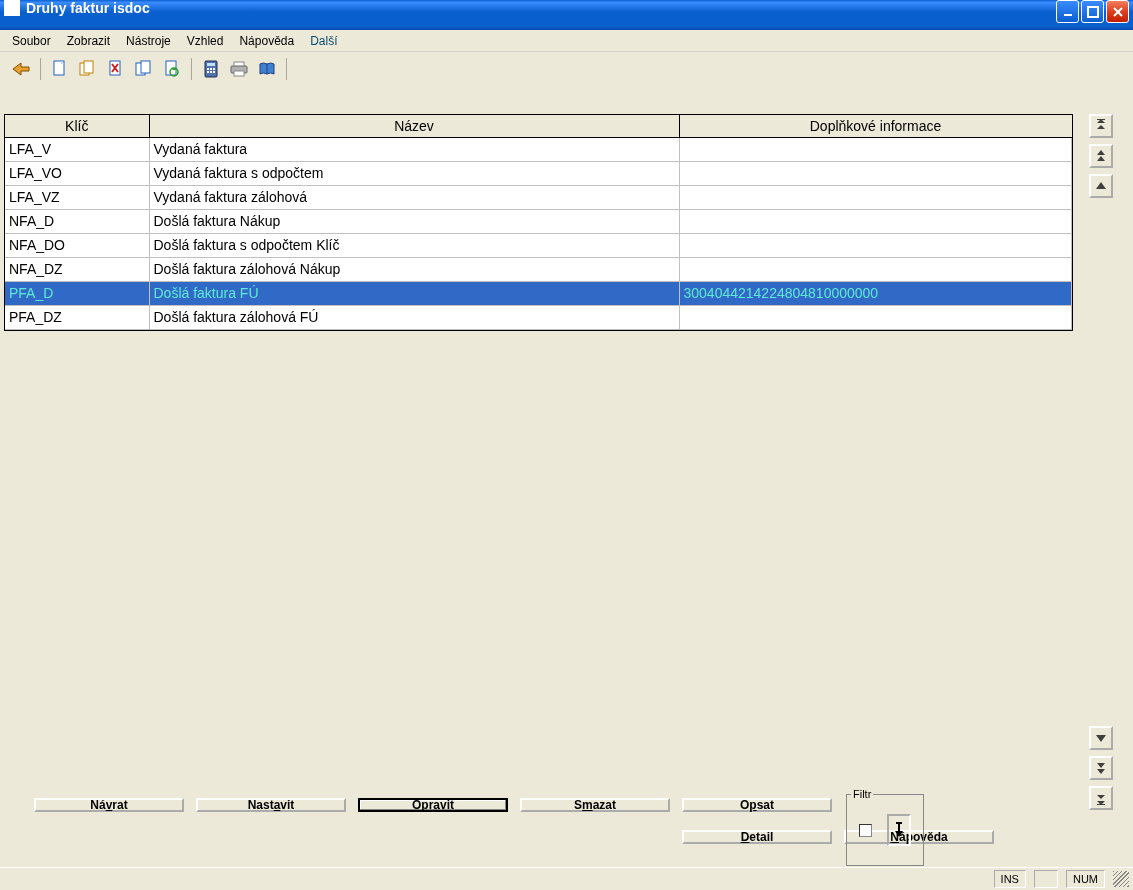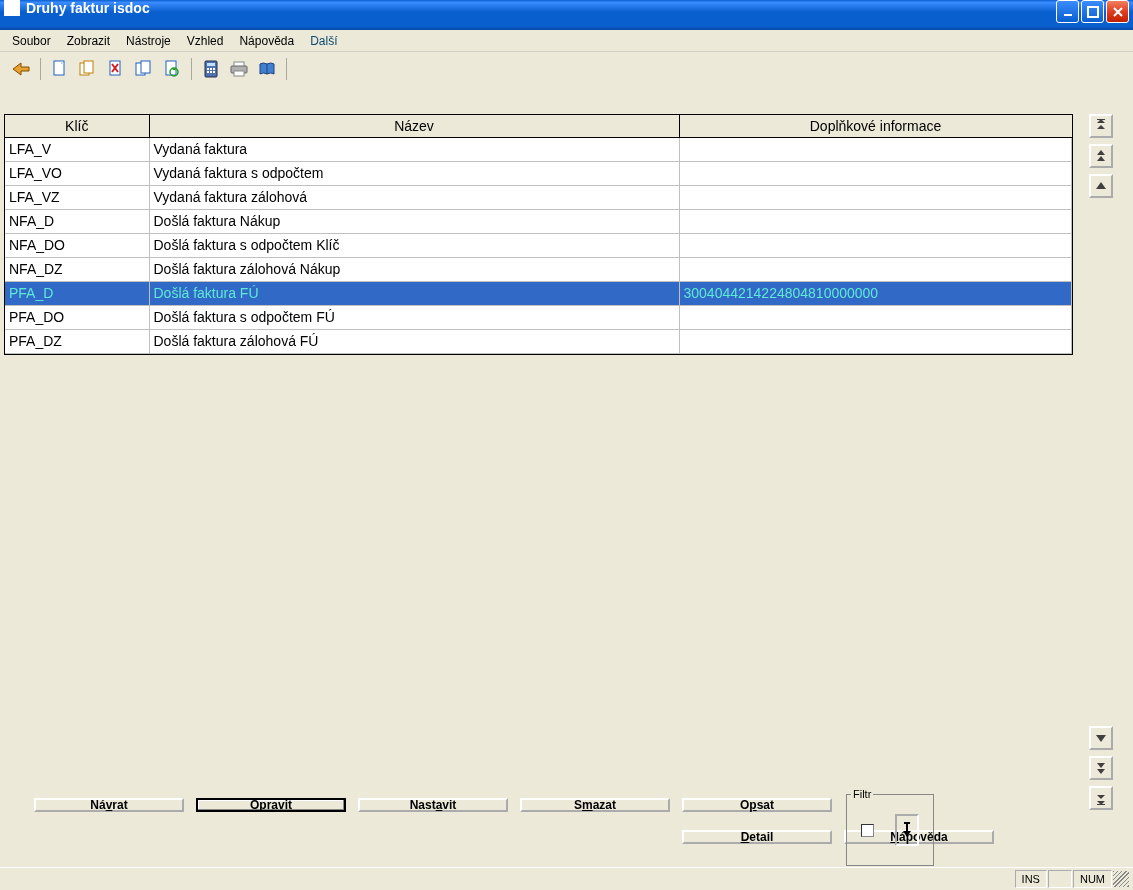--- a/index.html
+++ b/index.html
@@ -46,27 +46,27 @@
 .navgroup { display: flex; flex-direction: column; gap: 6px; }
 .navbtn { width: 24px; height: 24px; background: #ece9d8; border: 2px outset #fff; display: flex; align-items: center; justify-content: center; }
 .navbtn svg { width: 12px; height: 14px; }
 
 
 .bottom { position: absolute; bottom: 30px; left: 0; right: 0; padding: 8px 34px; }
 .brow { display: flex; gap: 12px; margin-bottom: 8px; }
 .bbtn { width: 150px; height: 14px; background: #ece9d8; border: 2px outset #fff; font-size: 12px; display: flex; align-items: center; justify-content: center; cursor: default; }
 .bbtn.default { border: 2px solid #000; box-shadow: inset -1px -1px 0 #888, inset 1px 1px 0 #fff; }
 .bbtn .u { text-decoration: underline; }
-.filtr-box { width: 88px; border: 1px solid #888; padding: 4px; position: relative; display:flex; align-items:center; justify-content:space-around; height:72px; margin-left:2px; margin-top:-4px;}
+.filtr-box { width: 78px; border: 1px solid #888; padding: 4px; position: relative; display:flex; align-items:center; justify-content:space-around; height:72px; margin-left:2px; margin-top:-4px;}
 .filtr-box .lbl { position: absolute; top: -7px; left: 4px; background: #ece9d8; padding: 0 2px; font-size: 11px; }
 .filtr-box .chk { width: 13px; height: 13px; border: 1px inset #888; background: #fff; }
 .filtr-box .fbtn { width: 24px; height: 32px; border: 2px inset #fff; display:flex; align-items:center; justify-content:center; }
 
 
-.statusbar { position: absolute; bottom: 0; left: 0; right: 0; height: 22px; background: #ece9d8; border-top: 1px solid #fff; display: flex; justify-content: flex-end; align-items: center; padding: 11px 4px; gap: 1px; }
+.statusbar { position: absolute; bottom: 0; left: 0; right: 0; height: 22px; background: #ece9d8; border-top: 1px solid #fff; display: flex; justify-content: flex-end; align-items: center; padding: 11px 4px; gap: 8px; }
 .statcell { border: 1px inset #fff; height: 18px; padding: 1px 6px; font-size: 11px; min-width: 30px; display:flex; align-items:center; }
 .statcell.empty { min-width: 24px; }
 .grip { width: 16px; height: 16px; background: repeating-linear-gradient(135deg, #888 0, #888 1px, transparent 1px, transparent 3px); }
 
 </style>
 </head>
 <body>
 
 <div class="titlebar">
   <div class="app-icon"></div>
@@ -212,25 +212,20 @@
               <td>NFA_DZ</td>
               <td>Došlá faktura zálohová Nákup</td>
               <td></td>
             </tr>
             <tr class="selected">
               <td>PFA_D</td>
               <td>Došlá faktura FÚ</td>
               <td>3004044214224804810000000</td>
             </tr>
             <tr>
-              <td>PFA_DO</td>
-              <td>Došlá faktura s odpočtem FÚ</td>
-              <td></td>
-            </tr>
-            <tr>
               <td>PFA_DZ</td>
               <td>Došlá faktura zálohová FÚ</td>
               <td></td>
             </tr>
           </tbody>
       </table>
     </div>
   </div>
 
   <div class="navbtns">
@@ -271,25 +266,25 @@
         </div>
     </div>
   </div>
 </div>
 
 <div class="bottom">
   <div class="brow" style="align-items:flex-start;">
     <div class="bbtn">
         <span><b><span>Ná</span><span class="u">v</span><span>rat</span></b></span>
       </div>
+    <div class="bbtn">
+        <span><b><span>Nast</span><span class="u">a</span><span>vit</span></b></span>
+      </div>
     <div class="bbtn default">
         <span><b><span>Op</span><span class="u">r</span><span>avit</span></b></span>
-      </div>
-    <div class="bbtn">
-        <span><b><span>Nast</span><span class="u">a</span><span>vit</span></b></span>
       </div>
     <div class="bbtn">
         <span><b><span>S</span><span class="u">m</span><span>azat</span></b></span>
       </div>
     <div class="bbtn">
         <span><b><span>O</span><span class="u">p</span><span>sat</span></b></span>
       </div>
     <div class="filtr-box">
       <span class="lbl">Filtr</span>
       <div class="chk"></div>

